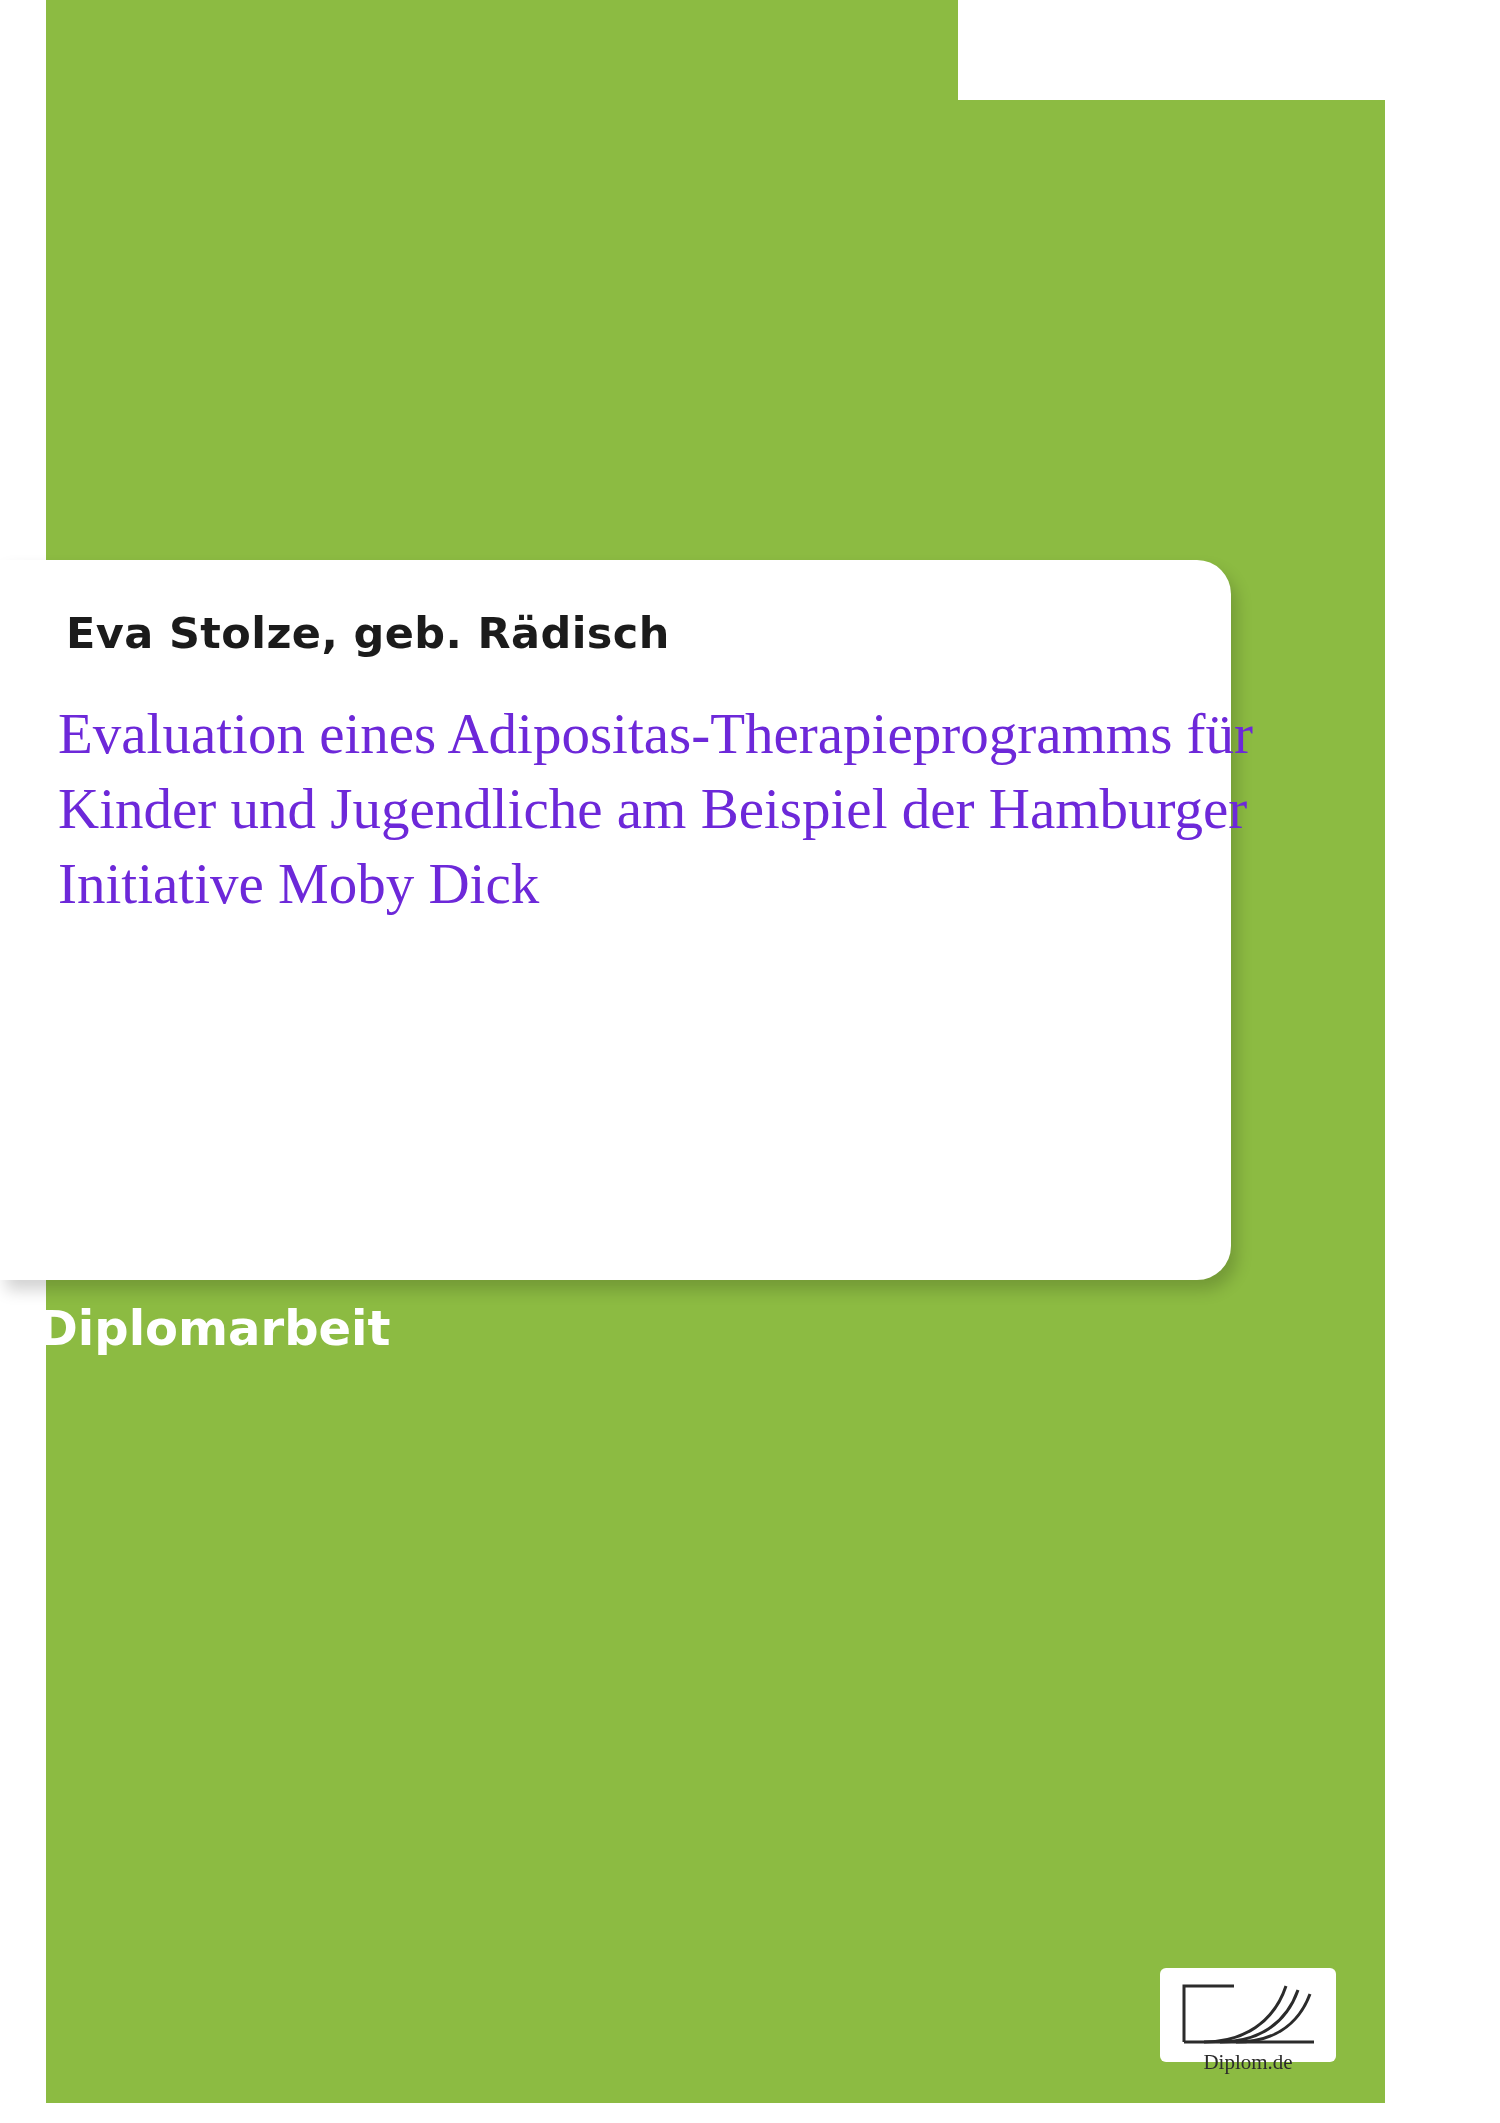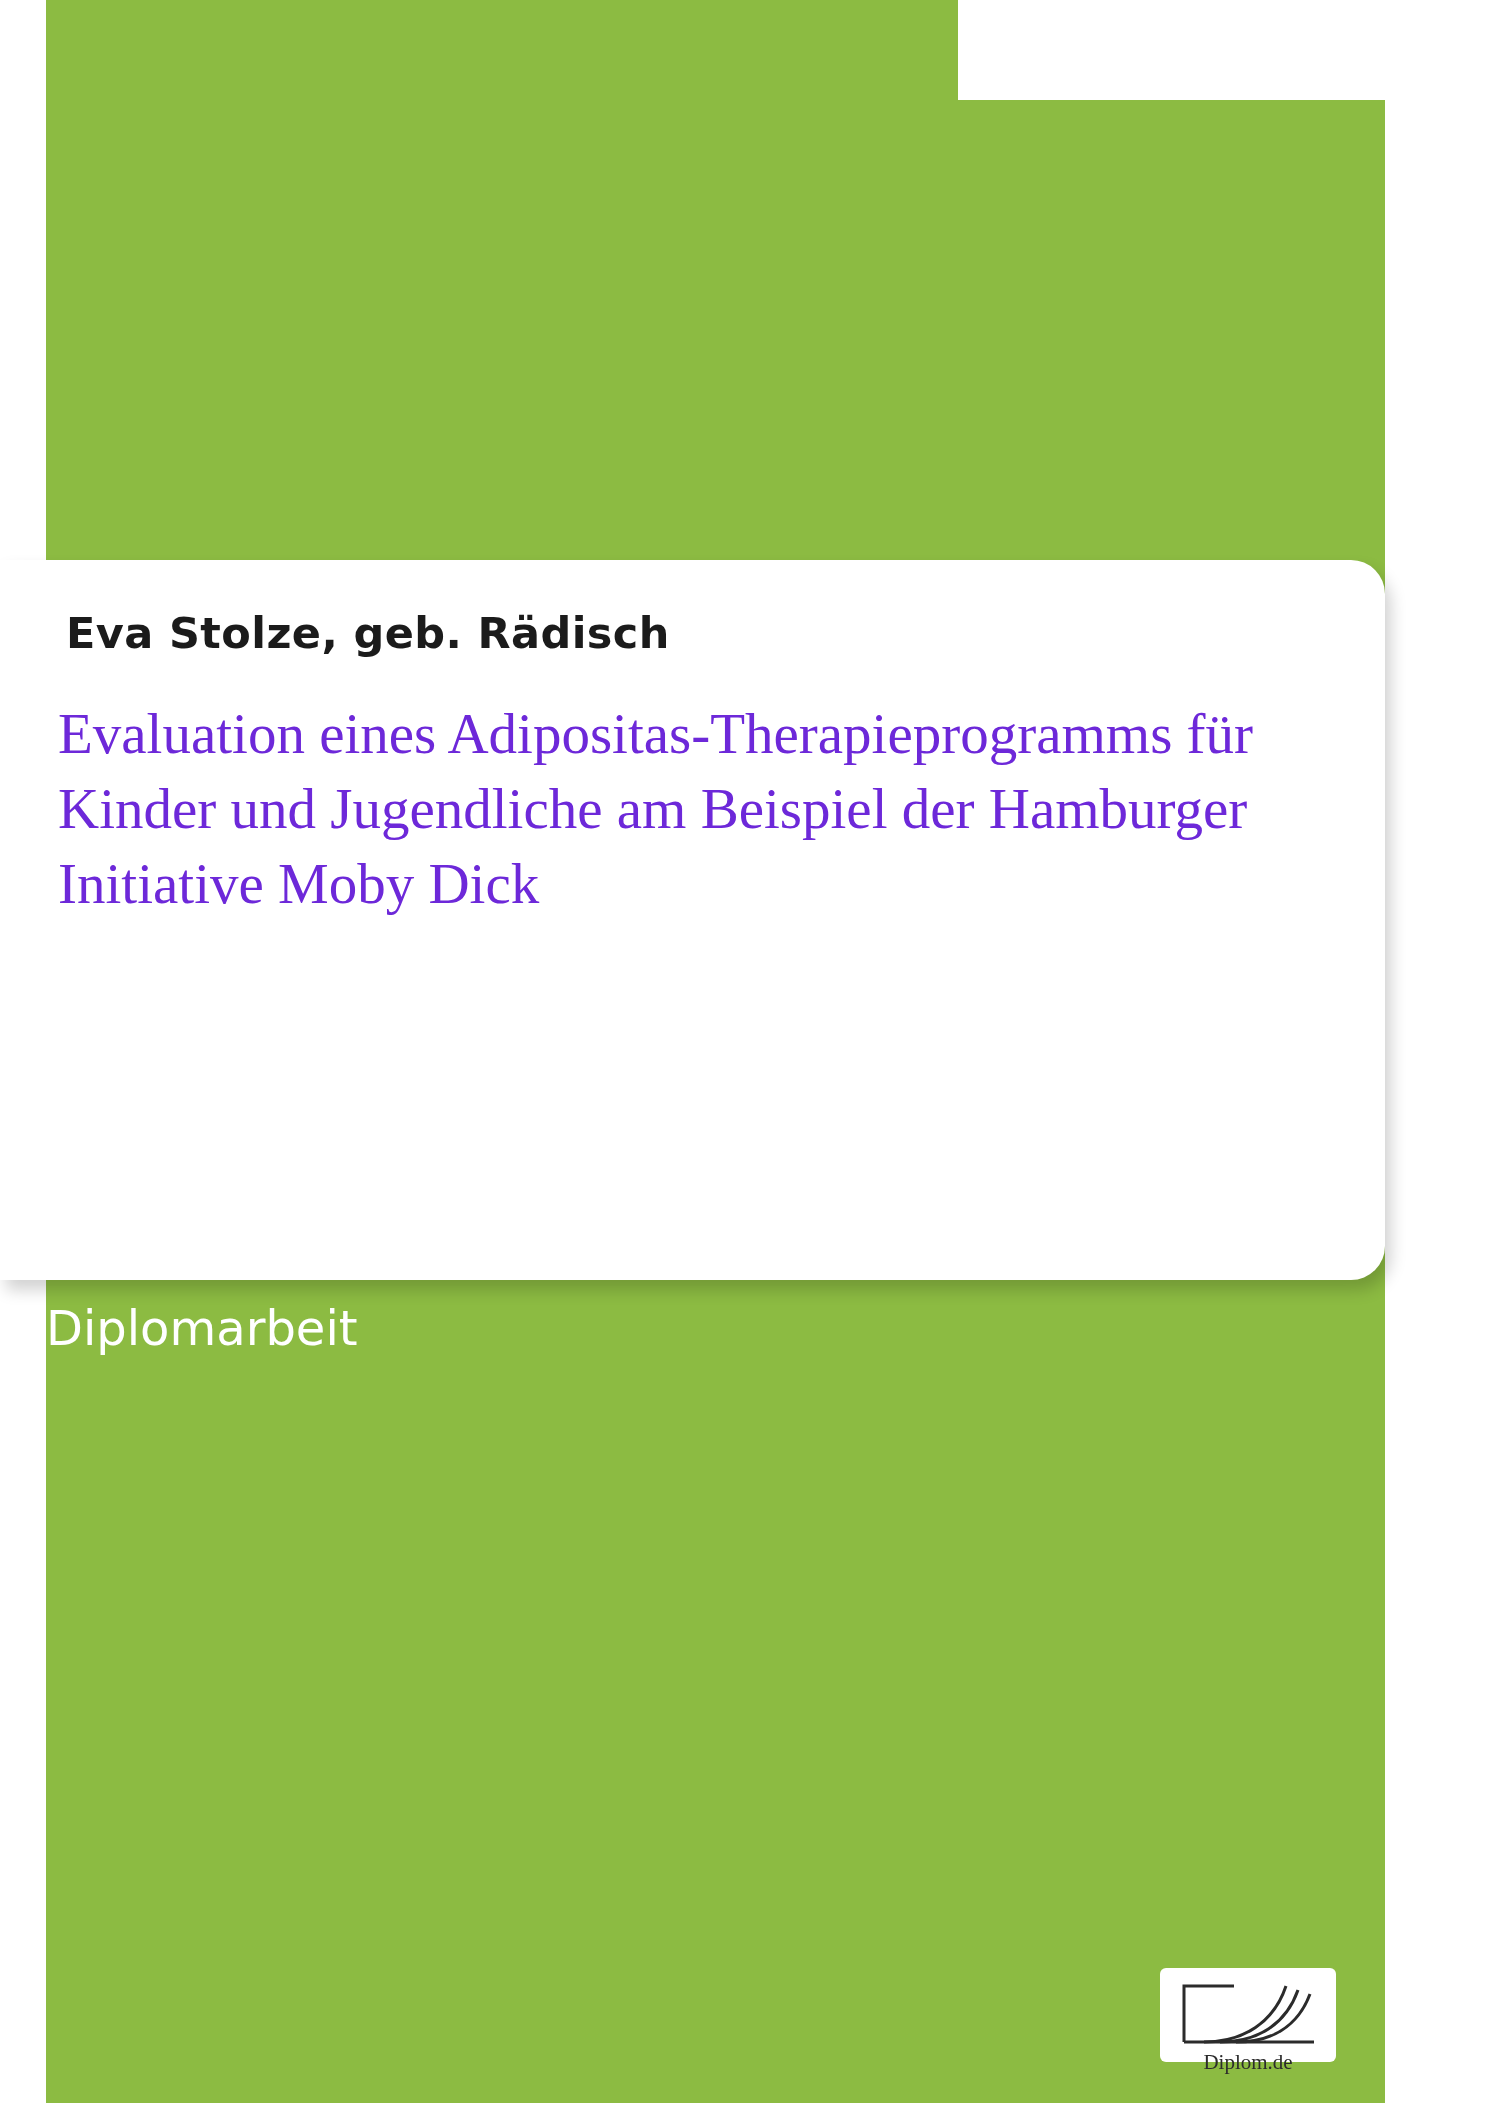--- a/index.html
+++ b/index.html
@@ -63,21 +63,21 @@
     width: 115px;
     height: 2123px;
     background: #ffffff;
     z-index: 1;
   }
   
   .title-card {
     position: absolute;
     left: 0;
     top: 560px;
-    width: 1385px;
+    width: 1231px;
     height: 720px;
     background: #ffffff;
     border-radius: 0 34px 34px 0;
     box-shadow: 6px 10px 16px rgba(0,0,0,0.18);
     z-index: 6;
   }
   .author {
     position: absolute;
     left: 66px;
     top: 48px;
@@ -93,24 +93,24 @@
     top: 136px;
     width: 1230px;
     font-family: "Liberation Serif", serif;
     font-size: 57px;
     line-height: 1.32;
     color: #6d28d9;
   }
   
   .doctype {
     position: absolute;
-    left: 46px;
+    left: 38px;
     top: 1300px;
     font-size: 48px;
-    font-weight: normal;
+    font-weight: bold;
     color: #ffffff;
     font-family: "DejaVu Sans", sans-serif;
     z-index: 7;
   }
   
   .logo-box {
     position: absolute;
     left: 1160px;
     top: 1968px;
     width: 176px;

